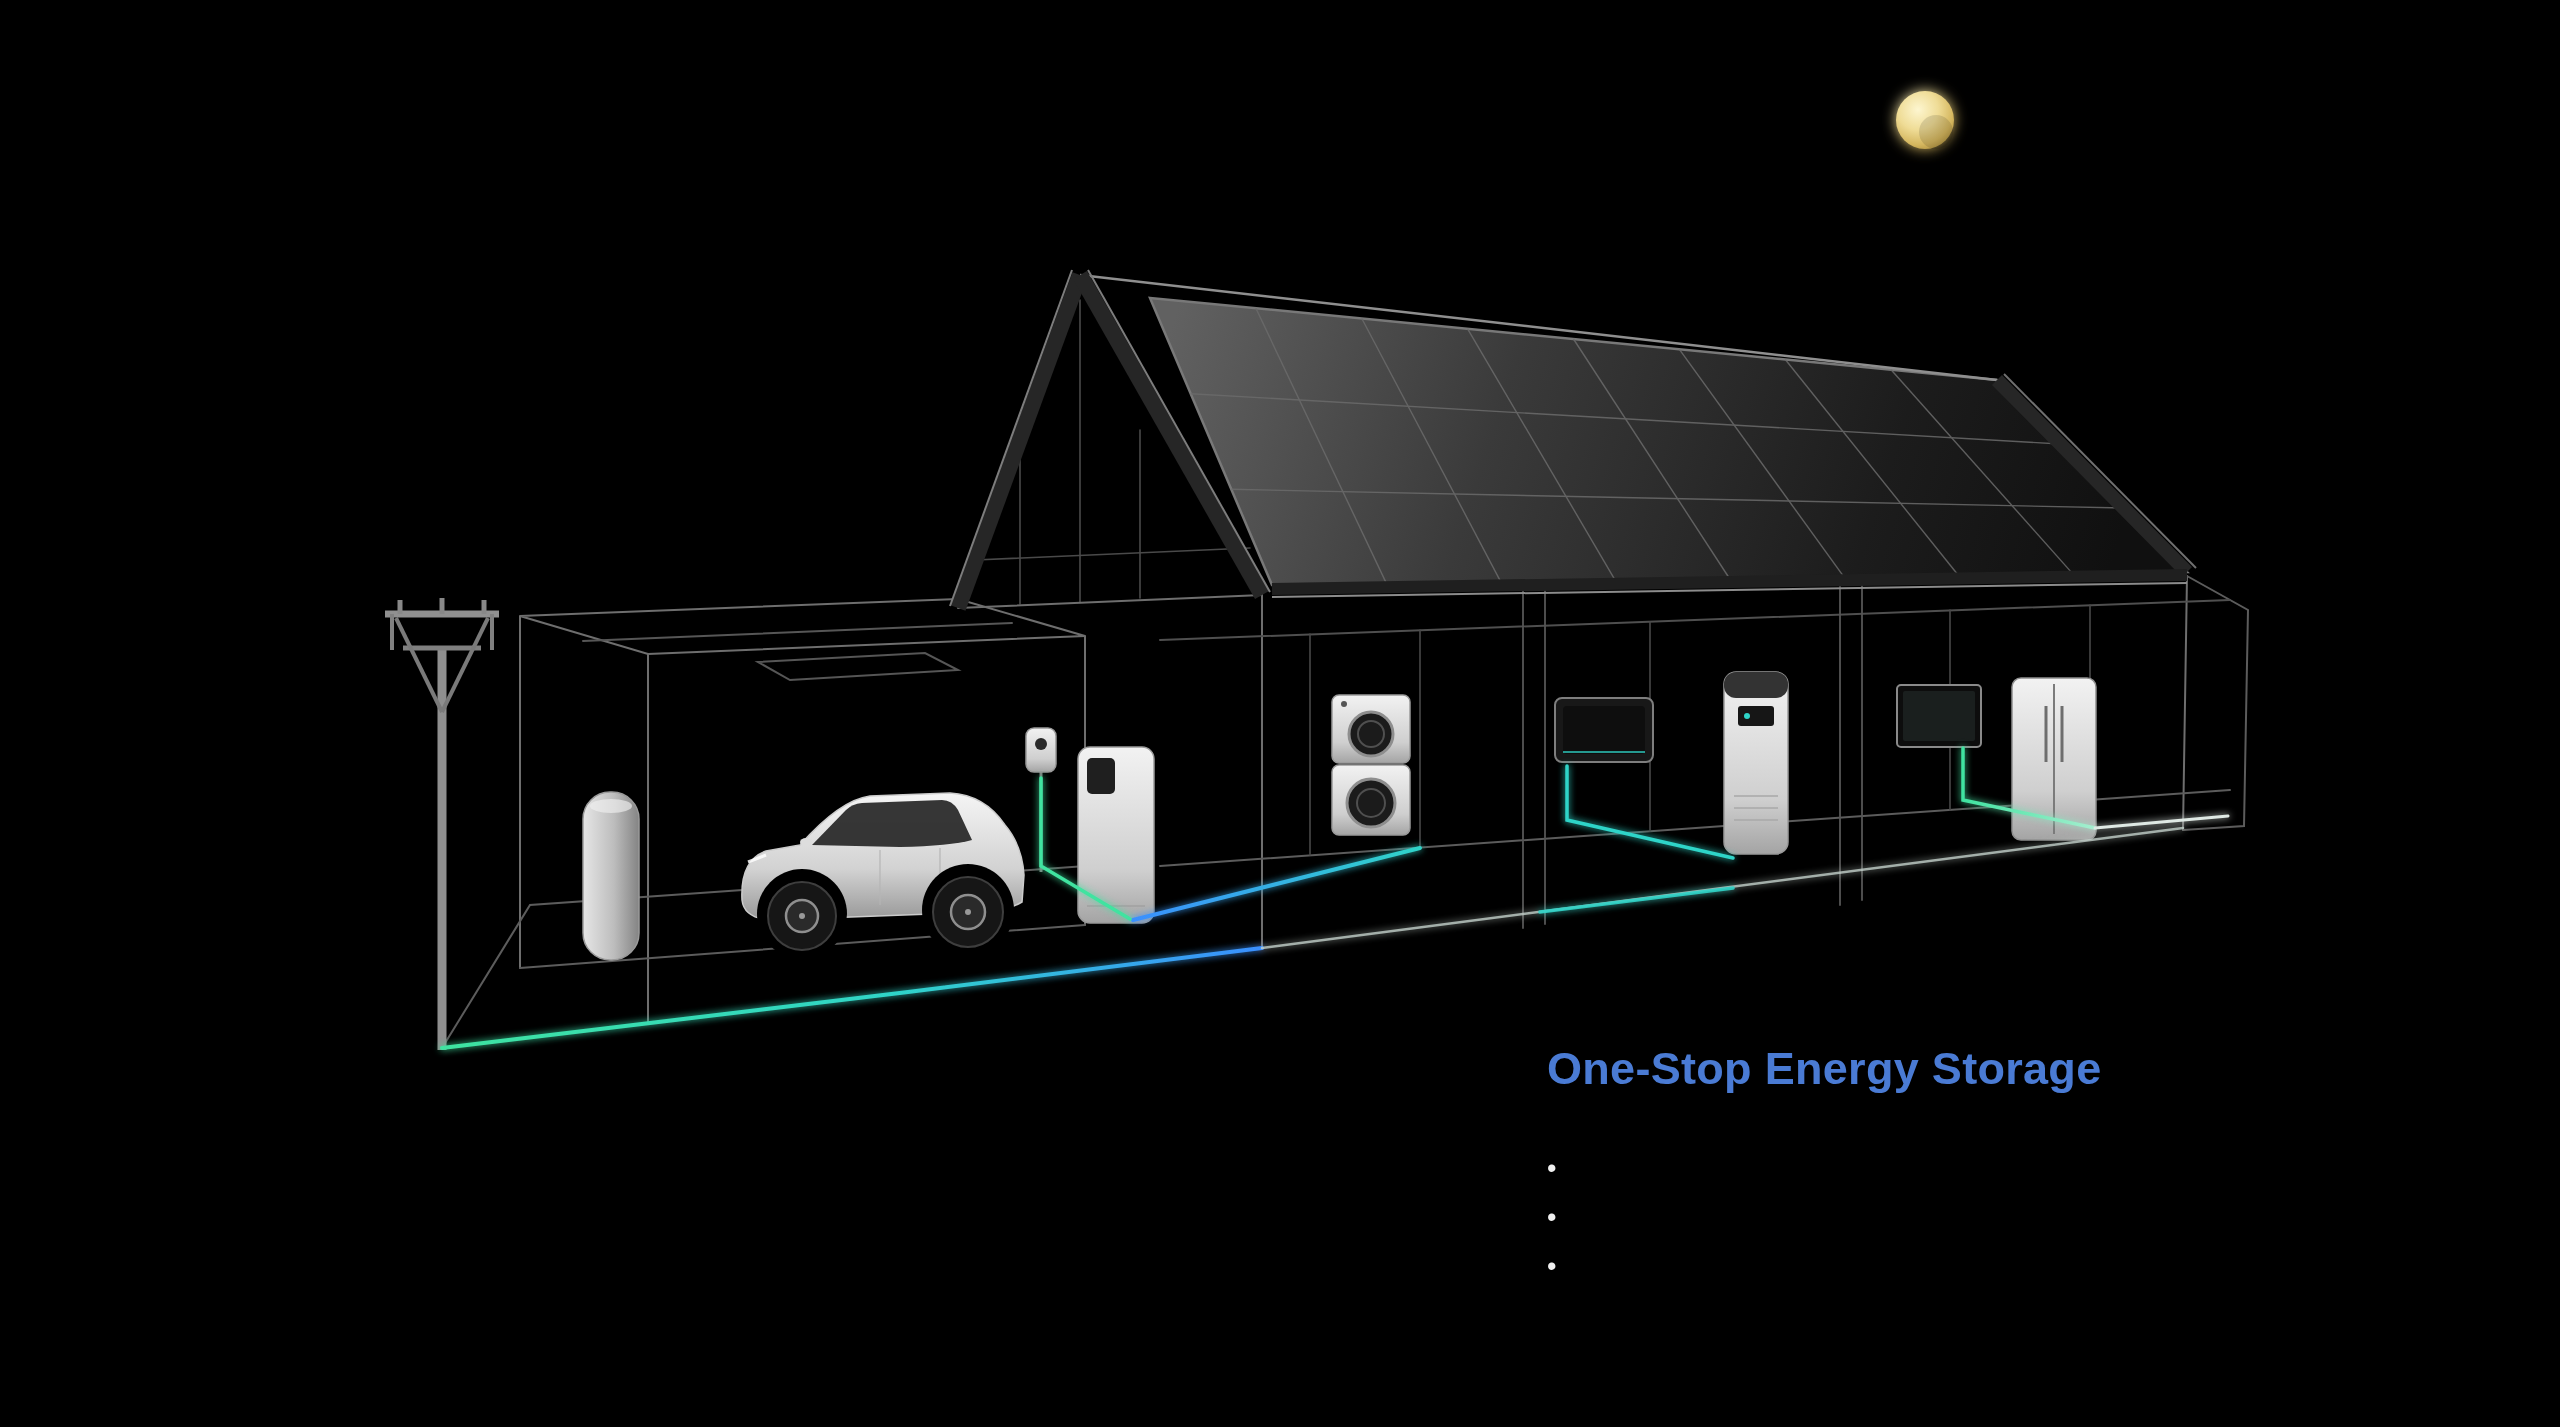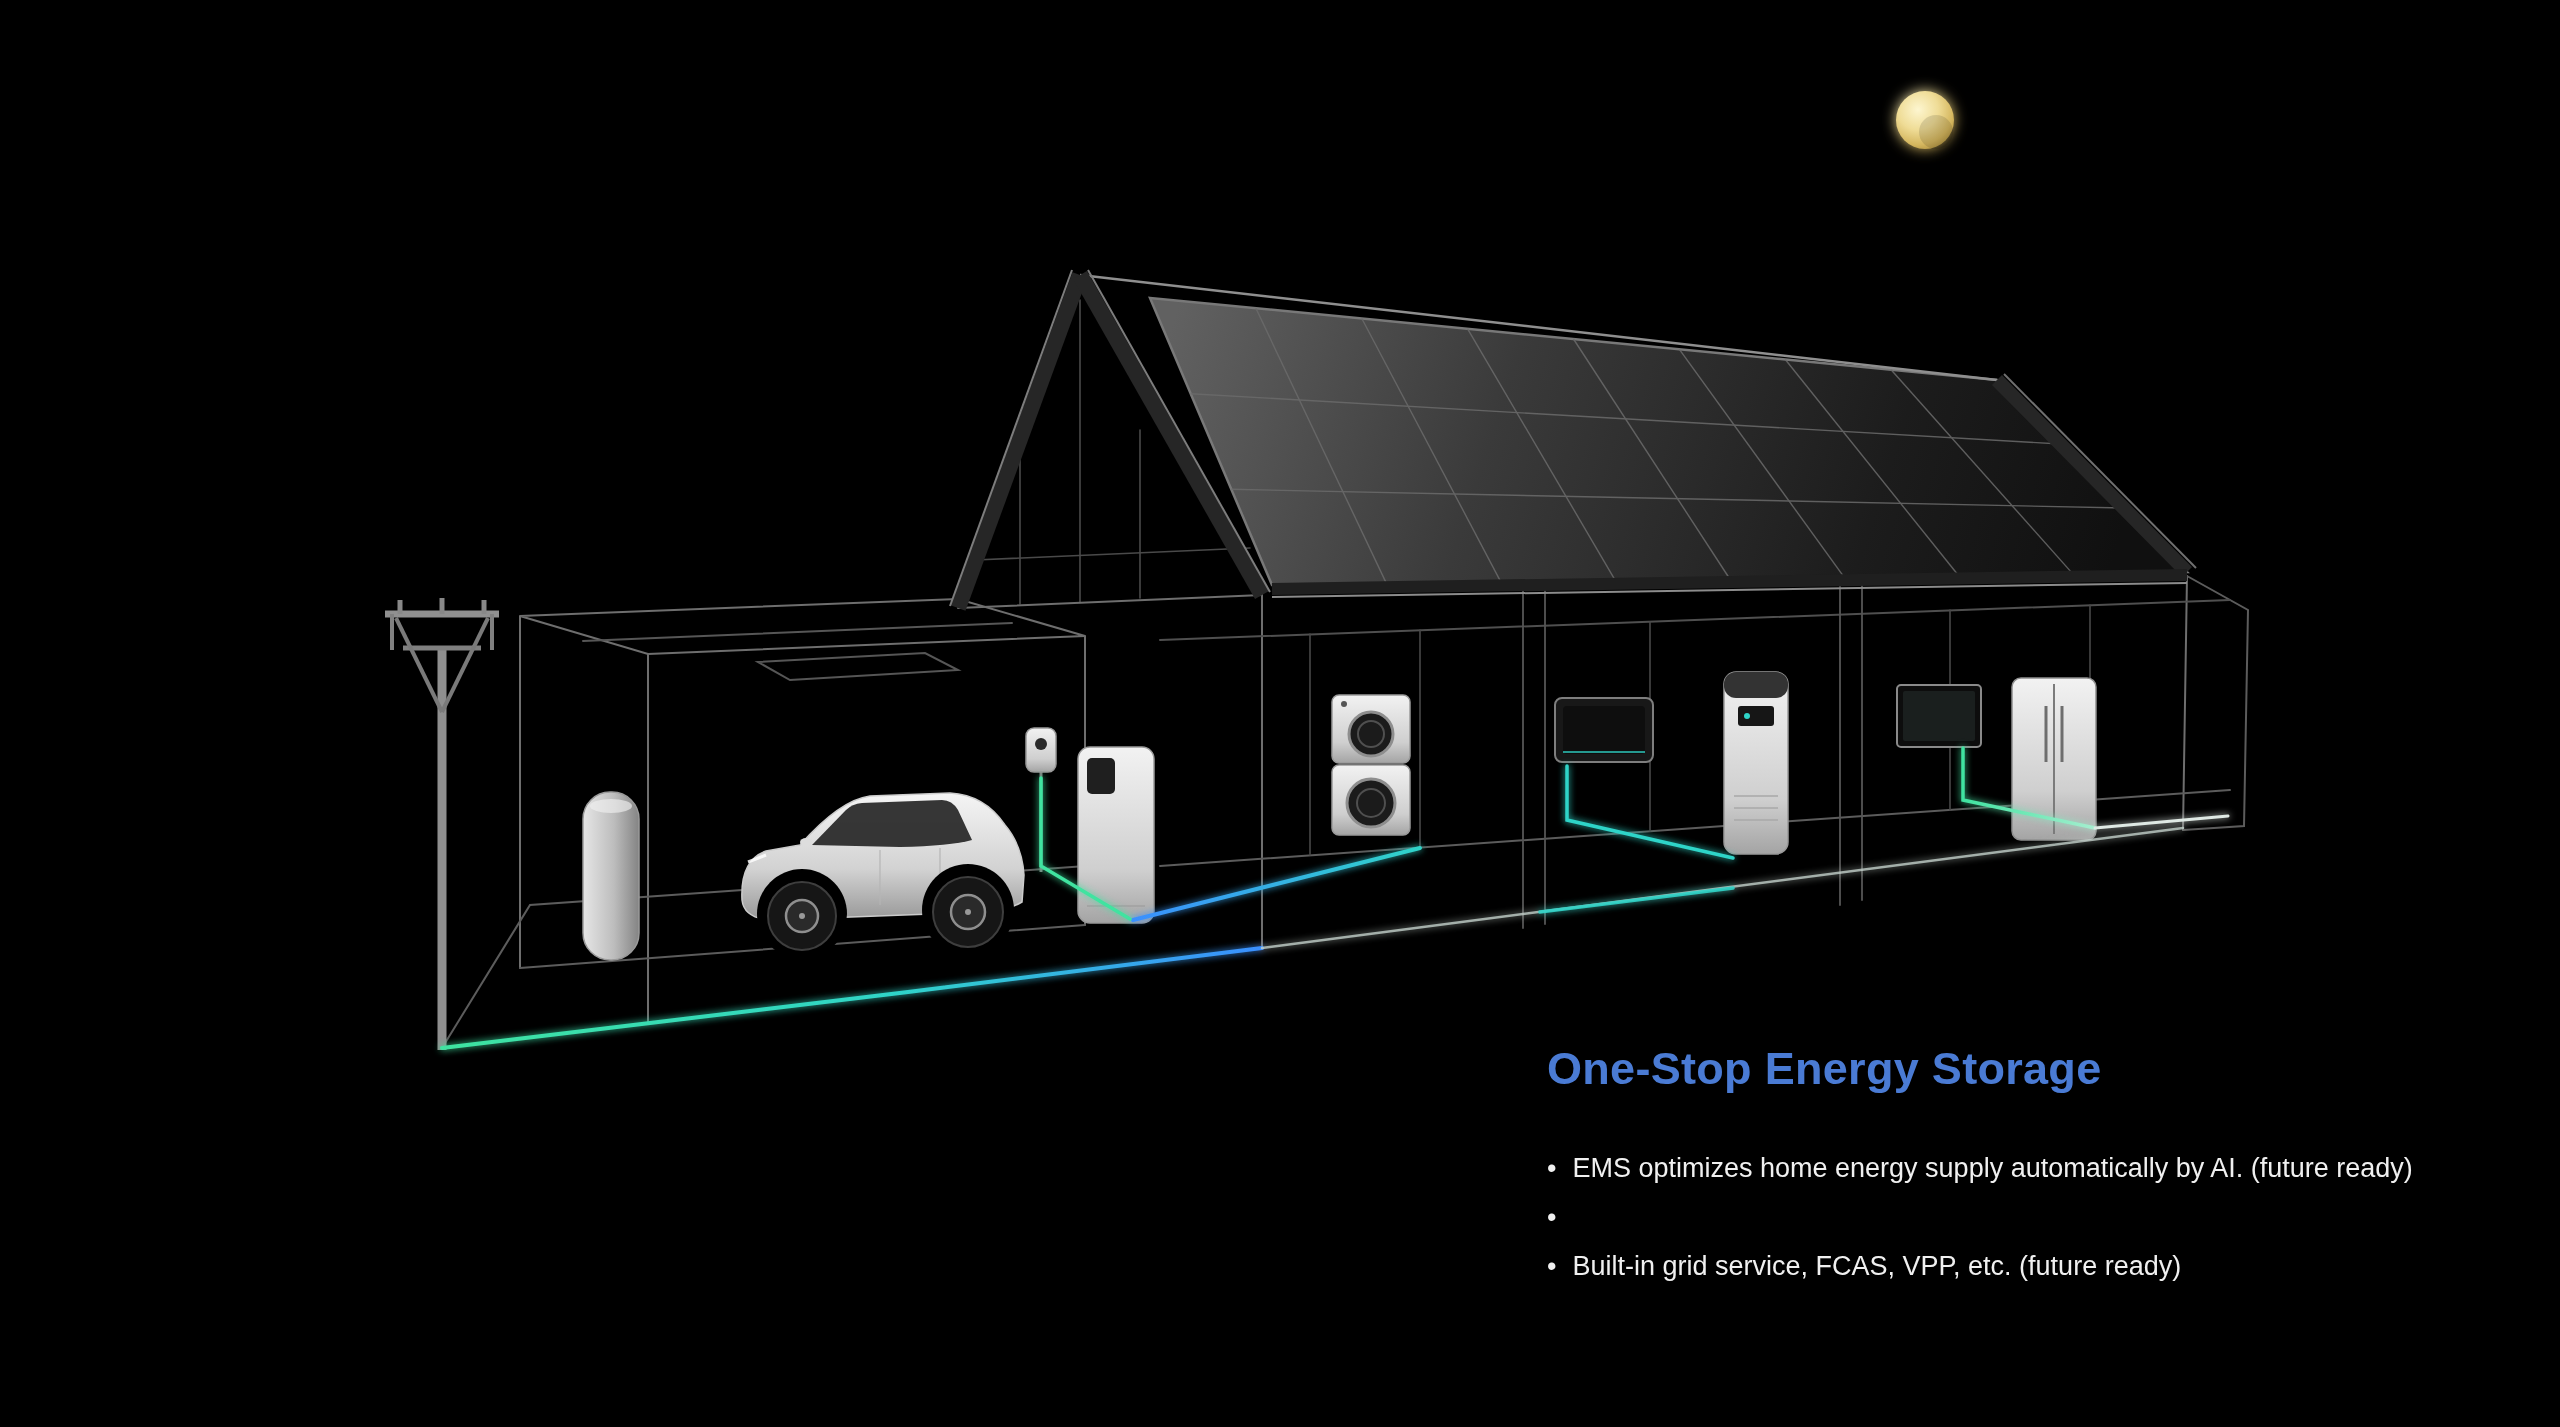--- a/index.html
+++ b/index.html
@@ -252,25 +252,23 @@
       <path d="M1963 748 L1963 800 L2095 828" stroke="url(#flowRight)" stroke-width="3.5"></path>
       <path d="M2095 828 L2228 816" stroke="#dfe9e4" stroke-width="3"></path>
     </g>
   </svg>
 
   <div class="text-block">
     <h1 class="title">One-Stop Energy Storage</h1>
     <ul class="bullets">
       <li>
         <span class="dot">•</span>
-        <span>EMS optimizes home energy supply automatically by AI. (future ready)</span>
       </li>
       <li>
         <span class="dot">•</span>
       </li>
       <li>
         <span class="dot">•</span>
-        <span>Built-in grid service, FCAS, VPP, etc. (future ready)</span>
       </li>
     </ul>
   </div>
 
 </div>
 
 </body></html>

